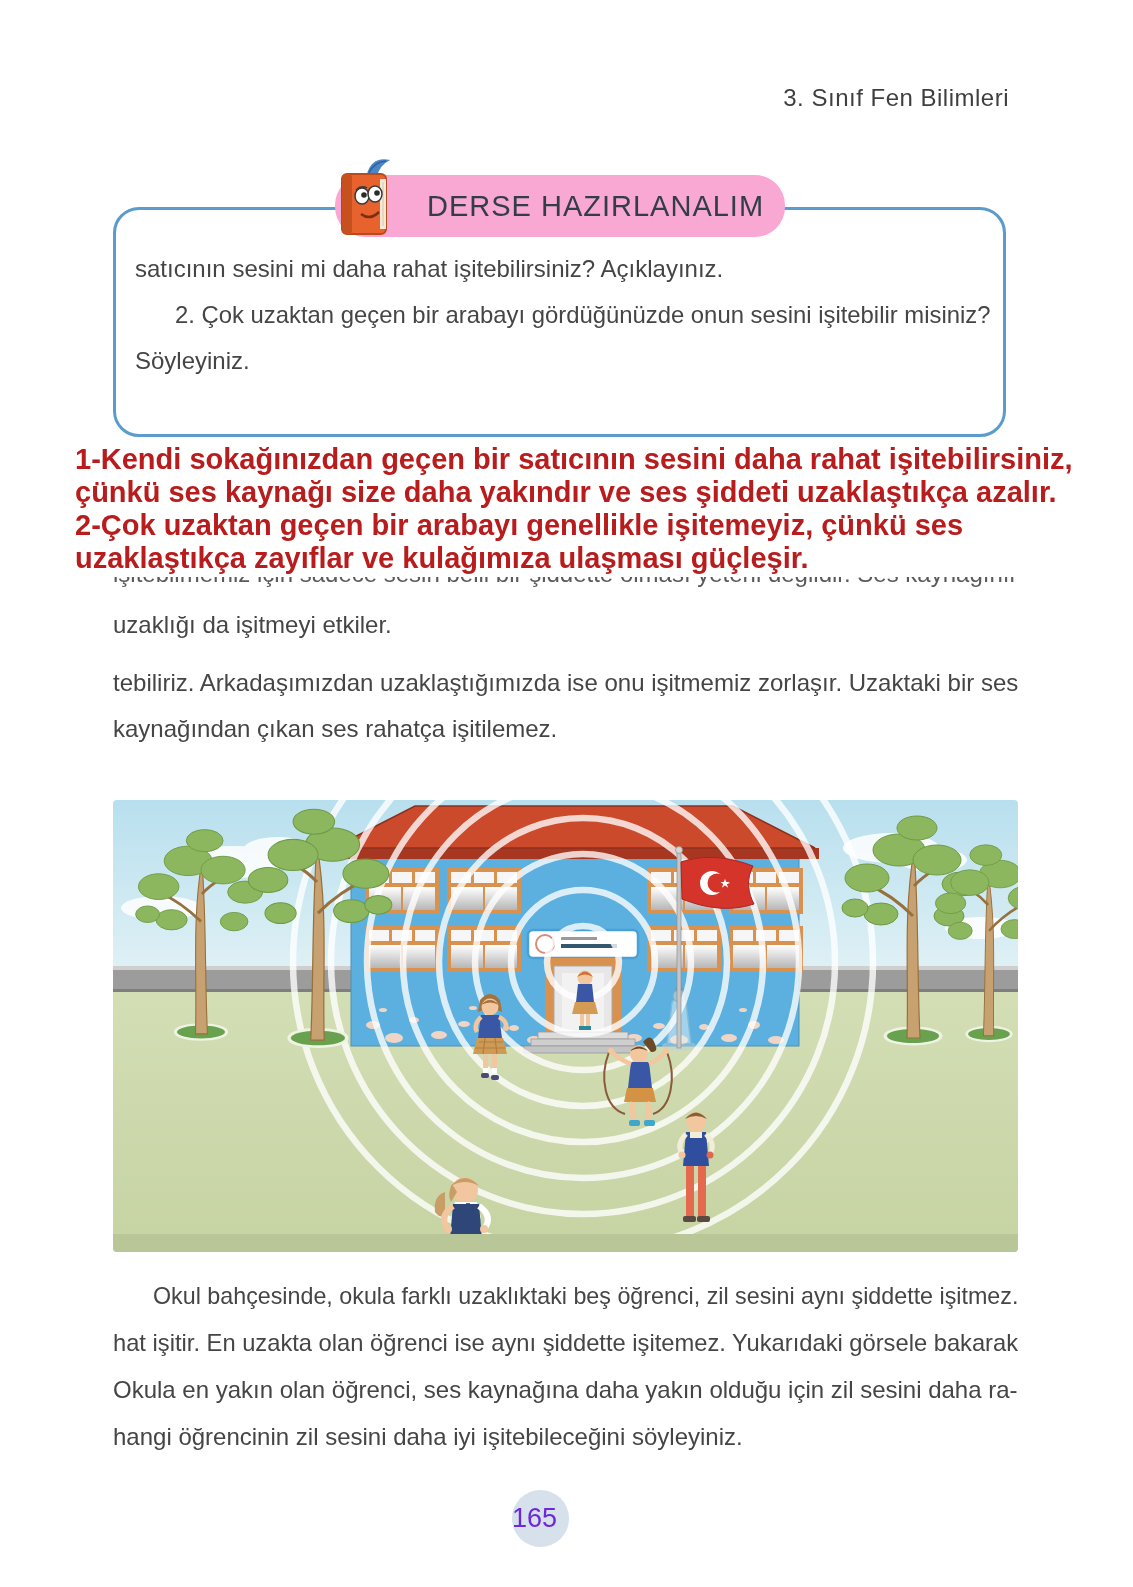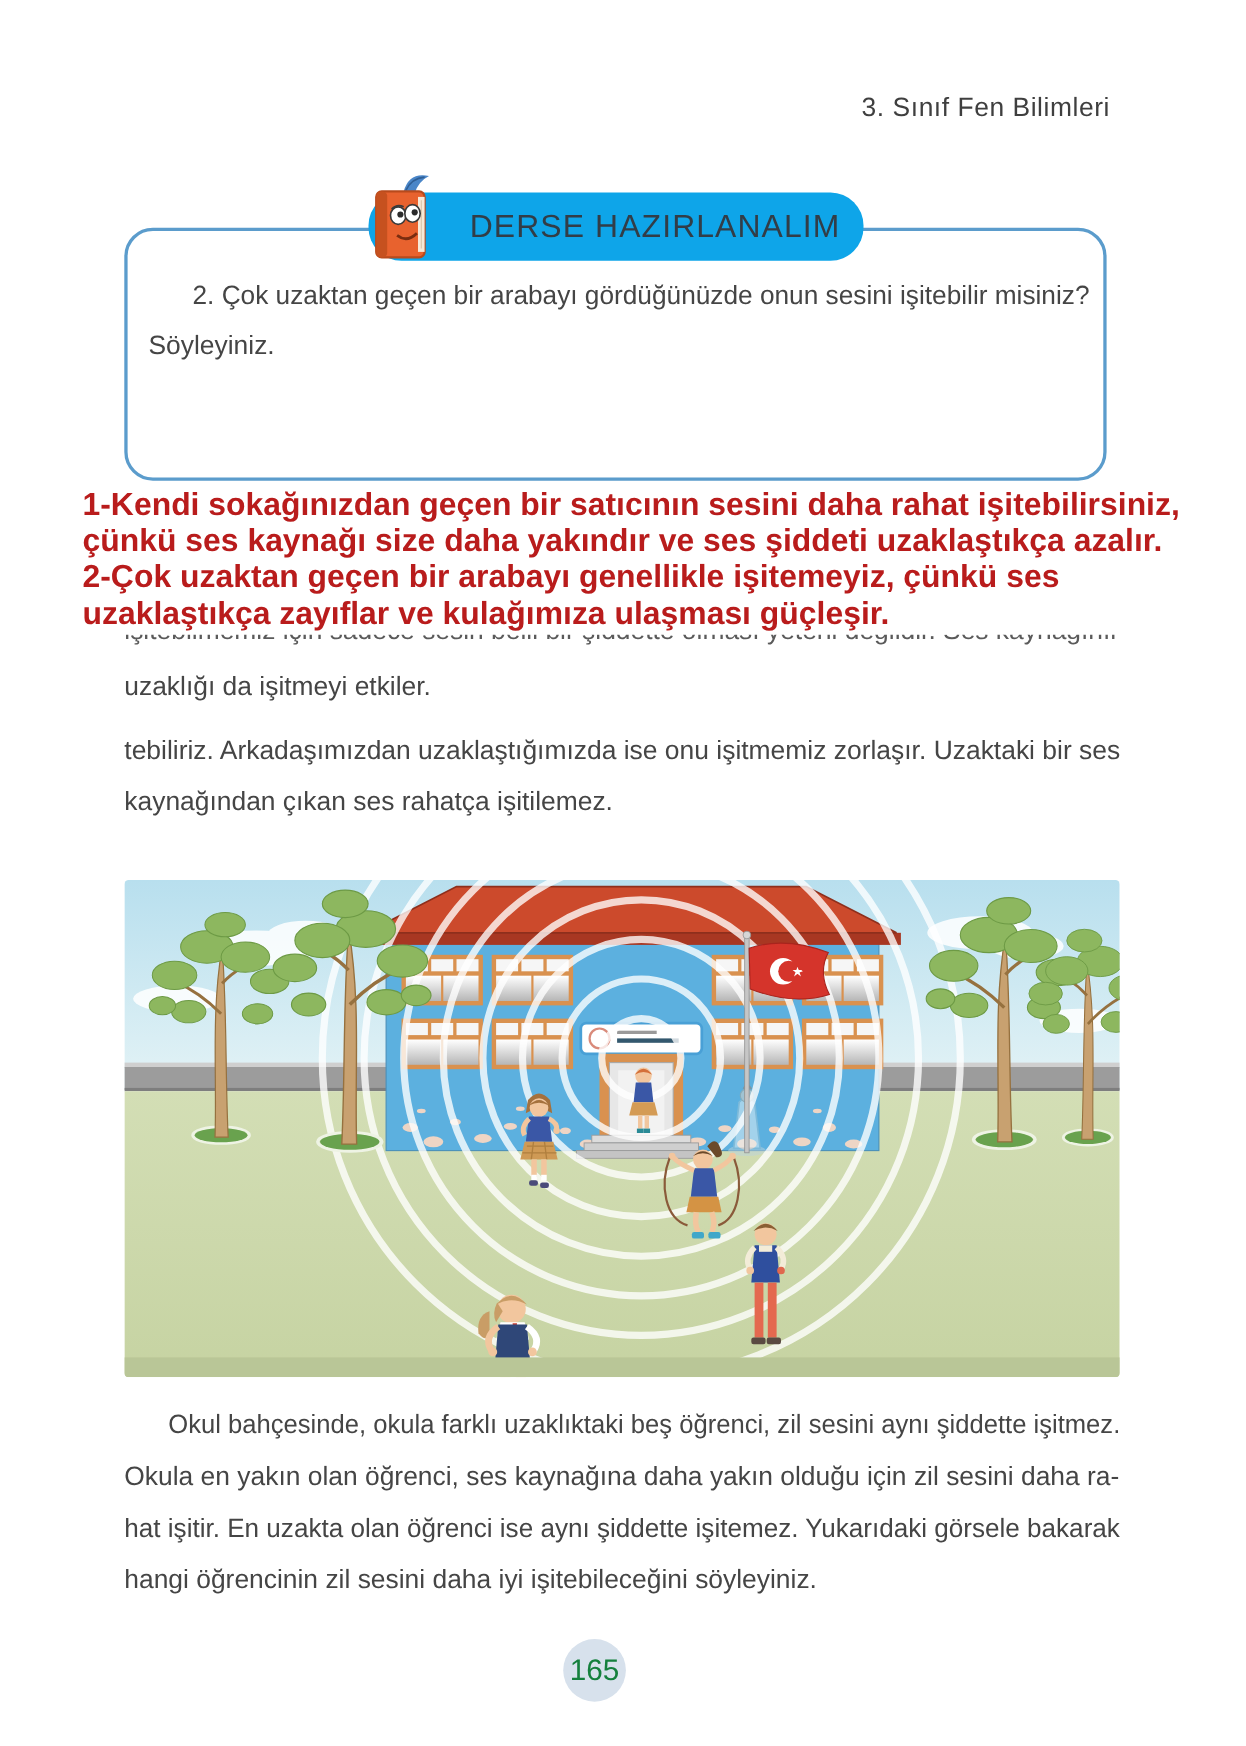--- a/index.html
+++ b/index.html
@@ -4,21 +4,21 @@
 <style>
   html,body{margin:0;padding:0;background:#ffffff;}
   .page{position:relative;width:1133px;height:1587px;background:#ffffff;overflow:hidden;
         font-family:Liberation Sans, sans-serif;color:#474747;padding-left:24px;}
 
   .page-header{position:absolute;top:84px;right:148px;font-size:24px;color:#3f3f3f;letter-spacing:.5px;}
 
   
   .prep-box{position:absolute;left:113px;top:207px;width:893px;height:230px;
             border:3px solid #5b9ccc;border-radius:26px;background:#ffffff;box-sizing:border-box;}
-  .prep-tab{position:absolute;left:335px;top:175px;width:450px;height:62px;background:#0ea5e9;
+  .prep-tab{position:absolute;left:335px;top:175px;width:450px;height:62px;background:#f9a8d4;
             border-radius:30px;display:flex;align-items:center;padding-left:92px;box-sizing:border-box;z-index:3;}
   .prep-tab-title{font-size:29px;color:#323d47;letter-spacing:1px;}
   .mascot{position:absolute;left:334px;top:158px;width:66px;height:84px;z-index:4;}
 
   .qwrap{position:absolute;left:135px;top:246px;width:855px;z-index:2;}
   .tline{height:46px;line-height:46px;font-size:24px;color:#454545;overflow:visible;}
   .ind{padding-left:40px;}
   .fit{display:inline-block;white-space:nowrap;transform-origin:0 50%;}
 
   
@@ -30,22 +30,22 @@
   .clipline .inner{display:block;margin-top:-19px;line-height:31px;font-size:24px;color:#5a5a5a;white-space:nowrap;}
 
   .para1end{position:absolute;left:113px;top:602px;width:905px;}
   .para2{position:absolute;left:113px;top:660px;width:905px;}
   .para3{position:absolute;left:113px;top:1272px;width:905px;}
   .para3 .tline{height:47px;line-height:47px;}
 
   .illustration{position:absolute;left:113px;top:800px;width:905px;height:452px;border-radius:4px;overflow:hidden;}
 
   .page-num{position:absolute;left:512px;top:1490px;width:57px;height:57px;border-radius:50%;
-            background:#d7e1ec;display:flex;align-items:center;justify-content:center;
-            font-size:27px;color:#15803d;}
+            background:#d7e1ec;display:flex;align-items:center;justify-content:flex-start;
+            font-size:27px;color:#6d28d9;}
 </style>
 </head>
 <body>
 
 <div class="page">
 
   <div class="page-header">3. Sınıf Fen Bilimleri</div>
 
   <div class="prep-box"></div>
 
@@ -64,20 +64,21 @@
       <ellipse cx="28" cy="38" rx="7" ry="8" fill="#ffffff" stroke="#3a3a3a" stroke-width="1.5"></ellipse>
       <ellipse cx="41" cy="36" rx="7" ry="8" fill="#ffffff" stroke="#3a3a3a" stroke-width="1.5"></ellipse>
       <circle cx="30" cy="37" r="2.8" fill="#2b2b2b"></circle>
       <circle cx="43" cy="35" r="2.8" fill="#2b2b2b"></circle>
       <path d="M22,32 Q27,27 33,30" stroke="#3a3a3a" stroke-width="1.5" fill="none"></path>
       <path d="M27,56 Q36,63 45,54" stroke="#7a2d10" stroke-width="2.5" fill="none"></path>
     </svg>
   </div>
 
   <div class="qwrap">
+    <div class="tline"><span>satıcının sesini mi daha rahat işitebilirsiniz? Açıklayınız.</span></div>
     <div class="tline ind"><span class="fit" style="transform: scaleX(0.993902);">2. Çok uzaktan geçen bir arabayı gördüğünüzde onun sesini işitebilir misiniz?</span></div>
     <div class="tline"><span>Söyleyiniz.</span></div>
   </div>
 
   <div class="answers">
     <div class="rline">1-Kendi sokağınızdan geçen bir satıcının sesini daha rahat işitebilirsiniz,</div>
     <div class="rline">çünkü ses kaynağı size daha yakındır ve ses şiddeti uzaklaştıkça azalır.</div>
     <div class="rline">2-Çok uzaktan geçen bir arabayı genellikle işitemeyiz, çünkü ses</div>
     <div class="rline">uzaklaştıkça zayıflar ve kulağımıza ulaşması güçleşir.</div>
   </div>
@@ -318,22 +319,22 @@
         <rect x="12" y="76" width="9" height="26" fill="#f2c69e"></rect>
         <rect x="26" y="76" width="9" height="26" fill="#f2c69e"></rect>
       </g>
 
       <rect x="0" y="434" width="905" height="18" fill="#b9c697"></rect>
     </svg>
   </div>
 
   <div class="para3">
     <div class="tline ind"><span class="fit" style="transform: scaleX(0.969731);">Okul bahçesinde, okula farklı uzaklıktaki beş öğrenci, zil sesini aynı şiddette işitmez.</span></div>
+    <div class="tline"><span class="fit" style="transform: scaleX(0.987991);">hat işitir. En uzakta olan öğrenci ise aynı şiddette işitemez. Yukarıdaki görsele bakarak</span></div>
     <div class="tline"><span class="fit" style="transform: scaleX(1);">Okula en yakın olan öğrenci, ses kaynağına daha yakın olduğu için zil sesini daha ra-</span></div>
-    <div class="tline"><span class="fit" style="transform: scaleX(0.987991);">hat işitir. En uzakta olan öğrenci ise aynı şiddette işitemez. Yukarıdaki görsele bakarak</span></div>
     <div class="tline"><span>hangi öğrencinin zil sesini daha iyi işitebileceğini söyleyiniz.</span></div>
   </div>
 
   <div class="page-num">
     <span>165</span>
   </div>
 
 </div>
 
 </body></html>

